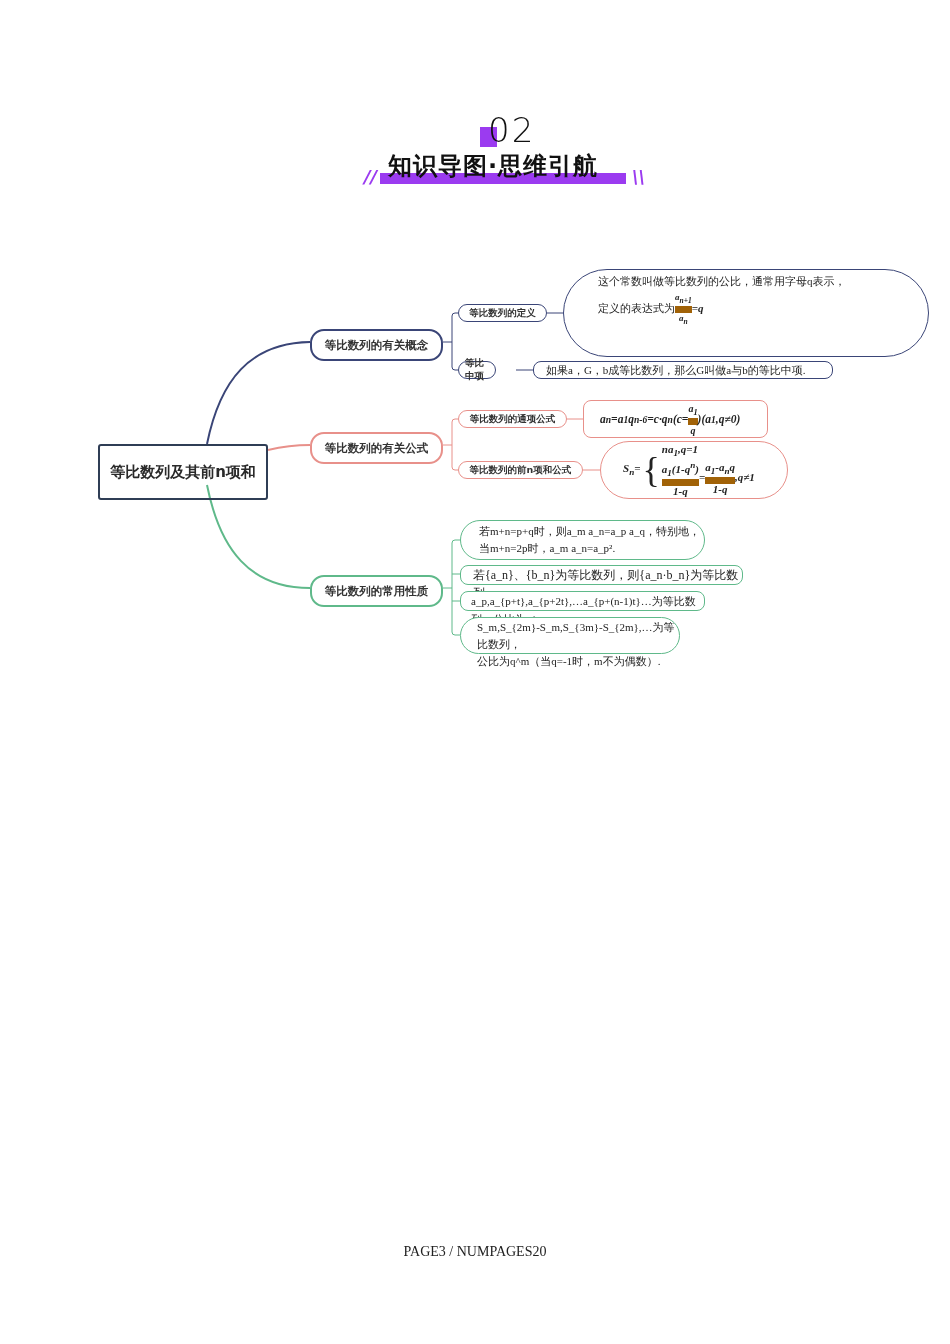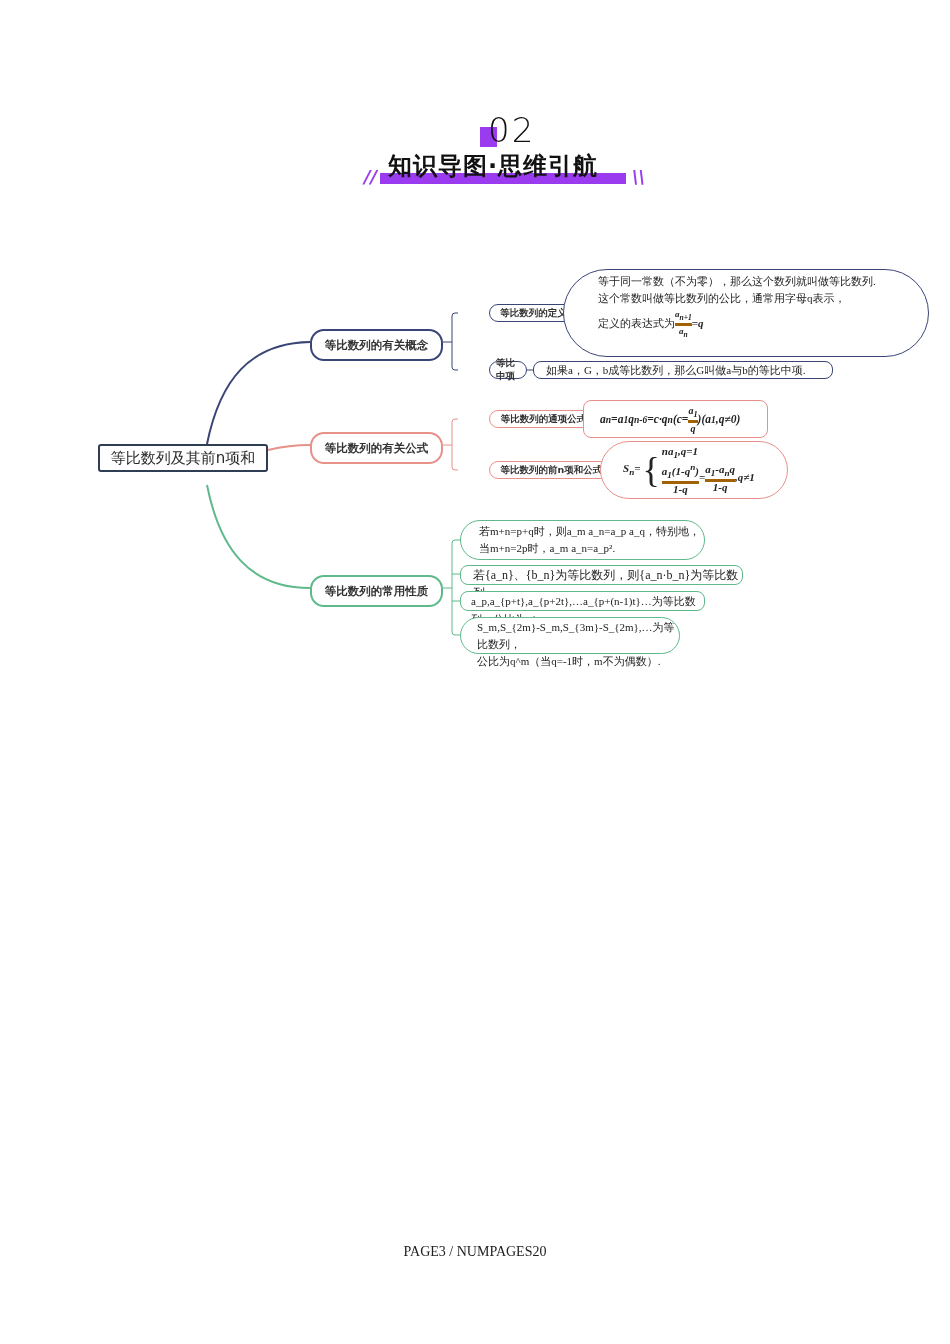--- a/index.html
+++ b/index.html
@@ -5,31 +5,31 @@
   html,body{margin:0;padding:0;background:#fff;}
   body{width:950px;height:1344px;position:relative;overflow:hidden;font-family:"DejaVu Sans",sans-serif;color:#222;}
   .abs{position:absolute;}
   
   .hdr-square{left:480px;top:127px;width:17px;height:20px;background:#9b3bf0;}
   .hdr-num{left:488px;top:110px;font-family:"DejaVu Sans",sans-serif;font-size:34px;letter-spacing:2px;color:#111;font-weight:300;}
   .hdr-bar{left:380px;top:173px;width:246px;height:11px;background:#9b3bf0;}
   .hdr-title{left:388px;top:150px;font-size:24px;font-weight:bold;color:#111;letter-spacing:1px;}
   .hdr-slash{font-size:18px;color:#9b3bf0;font-weight:bold;font-style:italic;top:166px;}
   
-  .root{left:98px;top:444px;width:170px;height:28px;border:2px solid #2f3d55;border-radius:3px;display:flex;align-items:center;justify-content:center;font-size:15px;font-weight:normal;color:#2a2a2a;box-sizing:border-box;}
+  .root{left:98px;top:444px;width:170px;height:56px;border:2px solid #2f3d55;border-radius:3px;display:flex;align-items:center;justify-content:center;font-size:15px;font-weight:bold;color:#2a2a2a;box-sizing:border-box;}
   .l1{height:32px;border-radius:14px;border:2px solid;display:flex;align-items:center;justify-content:center;font-size:11.5px;font-weight:bold;color:#333;box-sizing:border-box;background:#fff;}
-  .l2{height:18px;border-radius:10px;border:1px solid;display:flex;align-items:center;justify-content:center;font-size:9.5px;font-weight:bold;color:#333;box-sizing:border-box;background:#fff;padding:6px 6px;margin-left:31px;}
+  .l2{height:18px;border-radius:10px;border:1px solid;display:flex;align-items:center;justify-content:center;font-size:9.5px;font-weight:bold;color:#333;box-sizing:border-box;background:#fff;padding:6px 6px;}
   .leaf{border:1px solid;border-radius:8px;box-sizing:border-box;background:#fff;font-family:"Liberation Serif",serif;font-size:11px;color:#222;}
   .navy{border-color:#3a4577;}
   .red{border-color:#e8908a;}
   .green{border-color:#5fb98a;}
   .line{line-height:17px;}
   .frac{display:inline-block;vertical-align:middle;text-align:center;font-style:italic;font-weight:bold;}
   .frac span{display:block;line-height:11px;}
-  .frac .num{border-bottom:3px solid #a16207;}
+  .frac .num{border-bottom:7px solid #a16207;}
   i,b{font-family:"Liberation Serif",serif;}
   .footer{left:0;top:1244px;width:950px;text-align:center;font-family:"Liberation Serif",serif;font-size:14px;color:#222;}
 </style>
 </head>
 <body>
 
 <div class="abs hdr-square"></div>
 <div class="abs hdr-num">02</div>
 <div class="abs hdr-bar"></div>
 <div class="abs hdr-title">知识导图·思维引航</div>
@@ -64,21 +64,20 @@
 <div class="abs l1 red" style="left:310px;top:432px;width:133px;">等比数列的有关公式</div>
 <div class="abs l1 green" style="left:310px;top:575px;width:133px;">等比数列的常用性质</div>
 
 <div class="abs l2 navy" style="left:458px;top:304px;width:89px;">等比数列的定义</div>
 <div class="abs l2 navy" style="left:458px;top:361px;width:38px;">等比中项</div>
 
 <div class="abs l2 red" style="left:458px;top:410px;width:109px;">等比数列的通项公式</div>
 <div class="abs l2 red" style="left:458px;top:461px;width:125px;">等比数列的前n项和公式</div>
 
 <div class="abs leaf navy" style="left:563px;top:269px;width:366px;height:88px;border-radius:44px;padding:3px 0 0 34px;">
-  <div class="line">等于同一常数（不为零），那么这个数列就叫做等比数列.</div>
   <div class="line">这个常数叫做等比数列的公比，通常用字母q表示，</div>
   <div class="line" style="margin-top:2px;"><span>定义的表达式为</span><span class="frac" style="font-size:9px;"><span class="num">a<sub>n+1</sub></span><span>a<sub>n</sub></span></span><b><i>=q</i></b></div>
 </div>
 
 <div class="abs leaf navy" style="left:533px;top:361px;width:300px;height:18px;padding:0 0 0 12px;line-height:16px;">如果a，G，b成等比数列，那么G叫做a与b的等比中项.</div>
 
 <div class="abs leaf red" style="left:583px;top:400px;width:185px;height:38px;padding:0 0 0 16px;display:flex;align-items:center;font-weight:bold;font-style:italic;font-size:11.5px;">
   a<sub>n</sub>=a<sub>1</sub>q<sup>n-6</sup>=c·q<sup>n</sup>(c=<span class="frac" style="font-size:10px;">
       <span class="num">a<sub>1</sub></span>
       <span>q</span>

